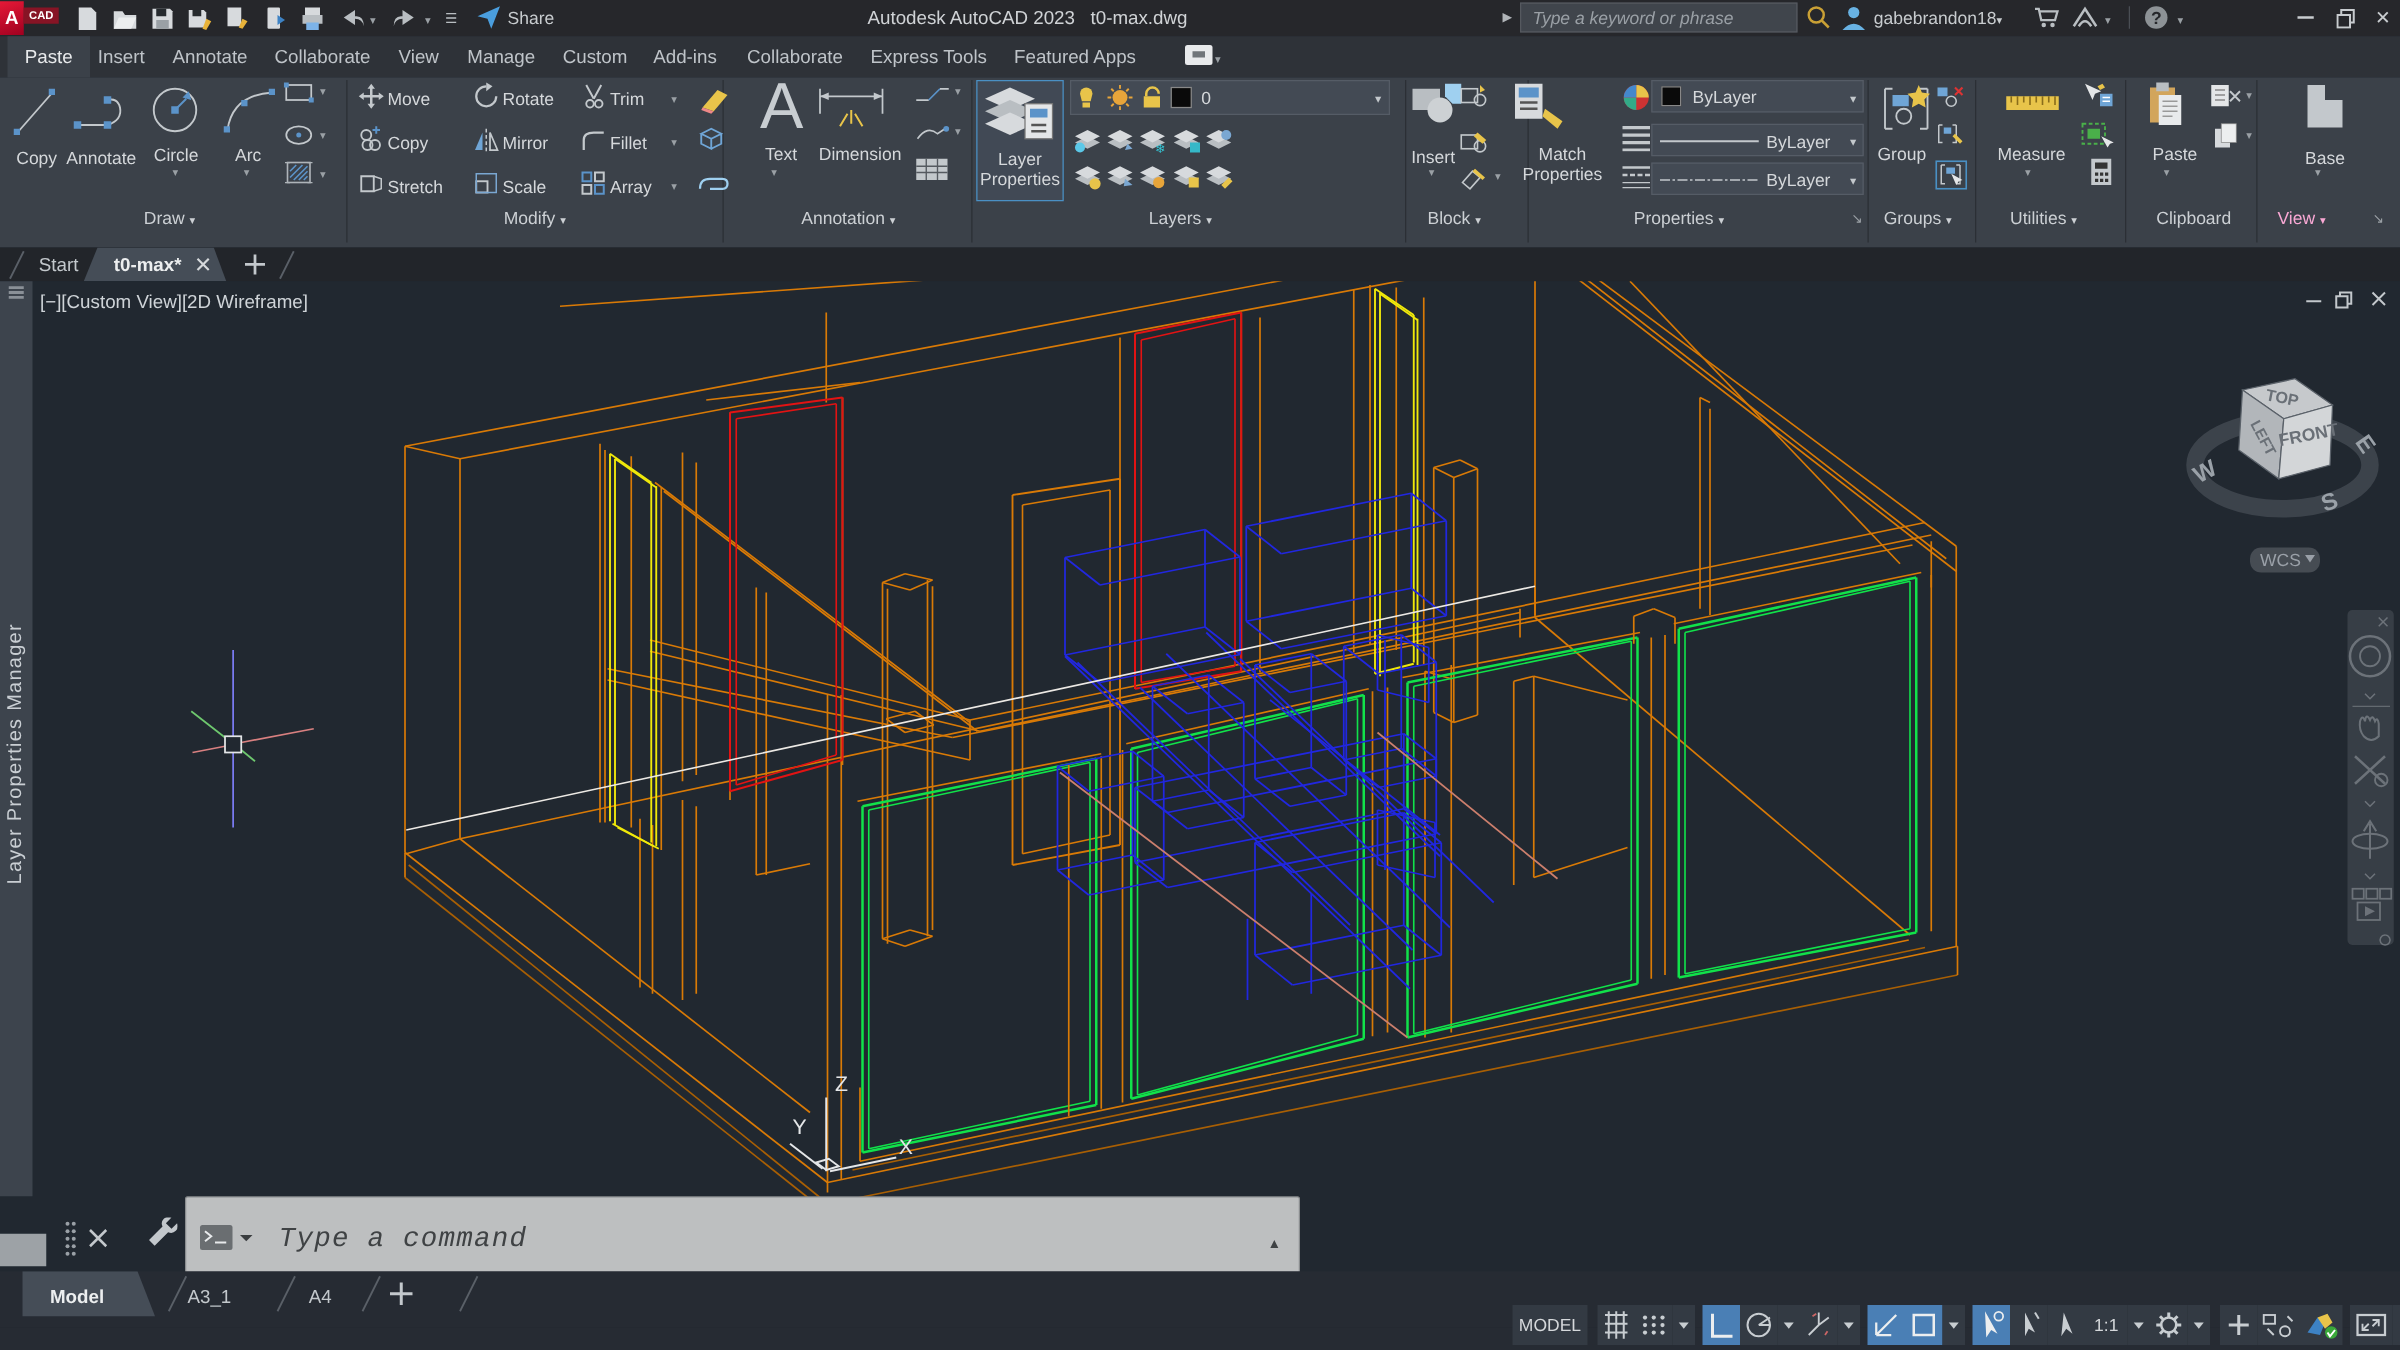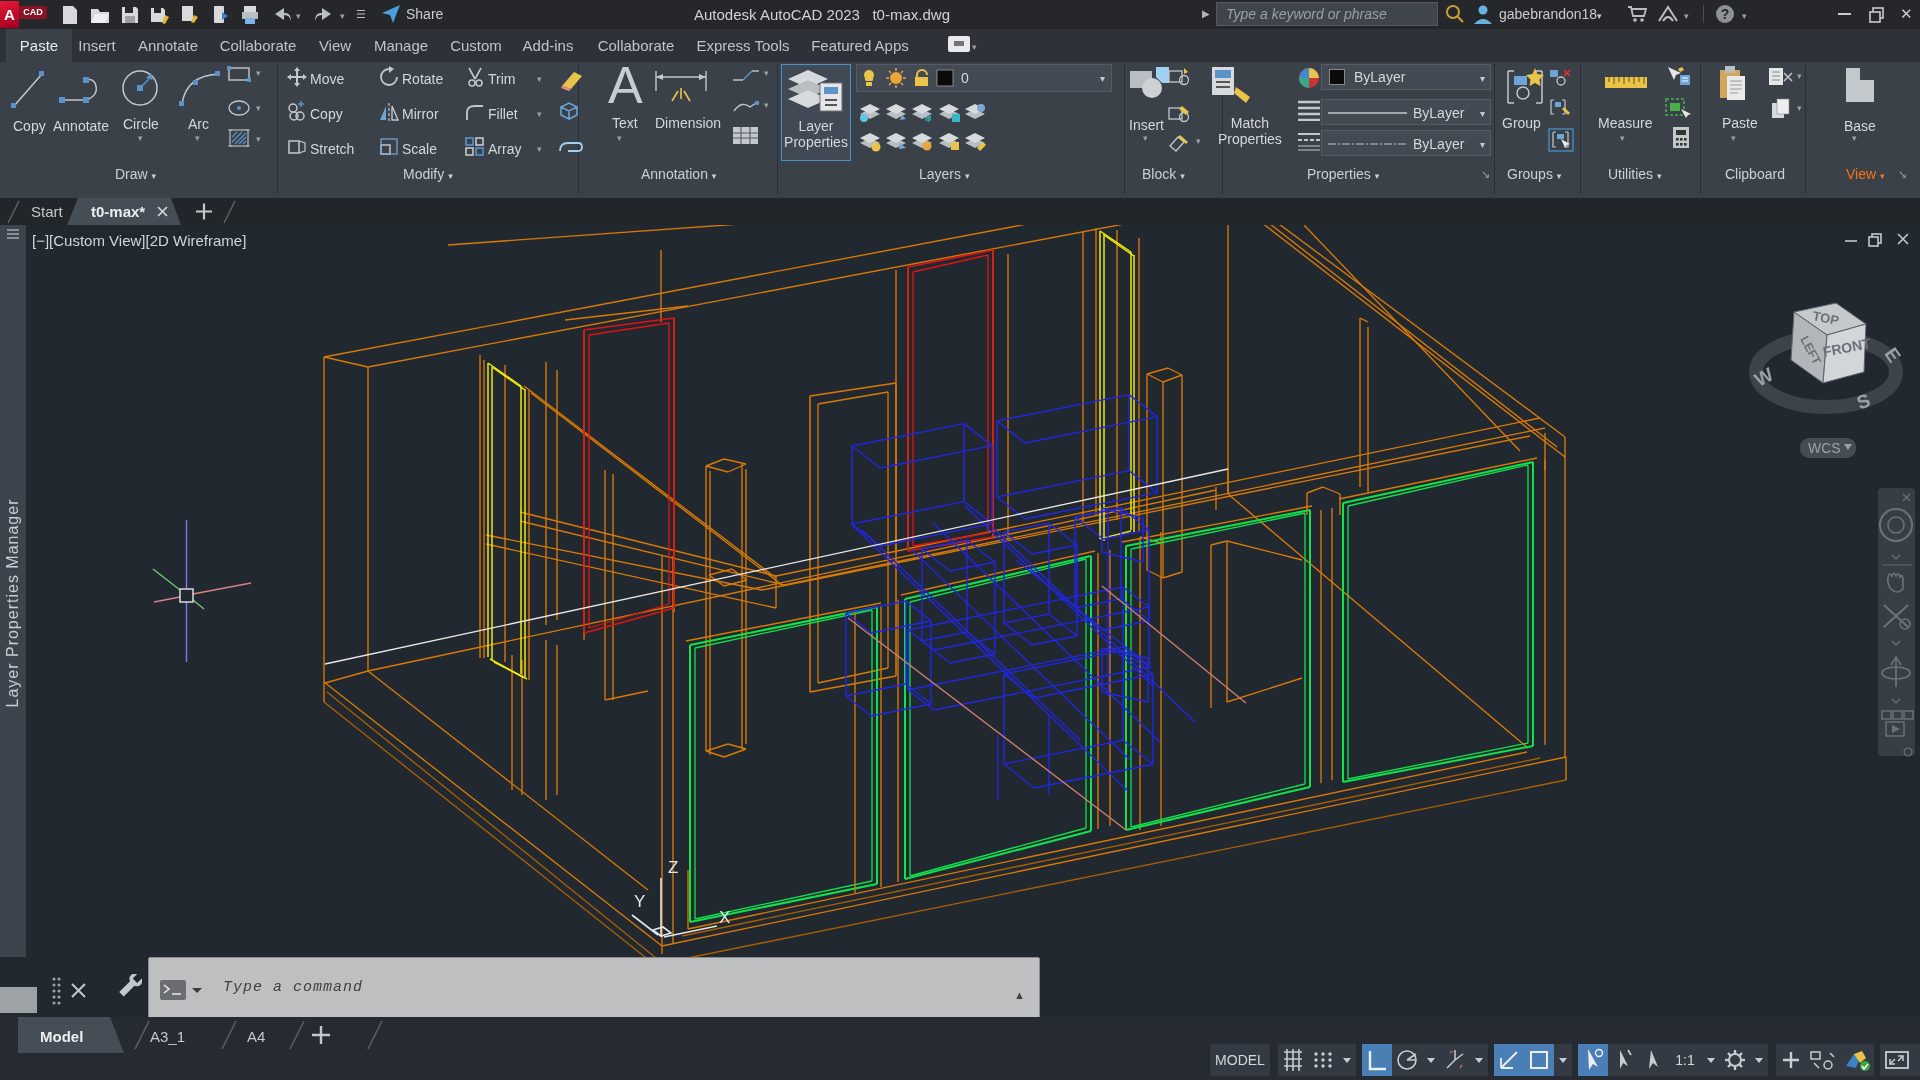--- a/index.html
+++ b/index.html
@@ -129,21 +129,21 @@
     <div class="psep" style="left:1805px;"></div>
     <div class="abs" style="left:115px;top:104px;color:#ccd0d4;font-size:14px;white-space:nowrap;">Draw <span style="font-size:9px;">▾</span></div>
     <div class="abs" style="left:403px;top:104px;color:#ccd0d4;font-size:14px;white-space:nowrap;">Modify <span style="font-size:9px;">▾</span></div>
     <div class="abs" style="left:641px;top:104px;color:#ccd0d4;font-size:14px;white-space:nowrap;">Annotation <span style="font-size:9px;">▾</span></div>
     <div class="abs" style="left:919px;top:104px;color:#ccd0d4;font-size:14px;white-space:nowrap;">Layers <span style="font-size:9px;">▾</span></div>
     <div class="abs" style="left:1142px;top:104px;color:#ccd0d4;font-size:14px;white-space:nowrap;">Block <span style="font-size:9px;">▾</span></div>
     <div class="abs" style="left:1307px;top:104px;color:#ccd0d4;font-size:14px;white-space:nowrap;">Properties <span style="font-size:9px;">▾</span></div>
     <div class="abs" style="left:1507px;top:104px;color:#ccd0d4;font-size:14px;white-space:nowrap;">Groups <span style="font-size:9px;">▾</span></div>
     <div class="abs" style="left:1608px;top:104px;color:#ccd0d4;font-size:14px;white-space:nowrap;">Utilities <span style="font-size:9px;">▾</span></div>
     <div class="abs" style="left:1725px;top:104px;color:#ccd0d4;font-size:14px;white-space:nowrap;">Clipboard</div>
-    <div class="abs" style="left:1822px;top:104px;color:#f97316;font-size:14px;white-space:nowrap;margin-left:24px;">View <span style="font-size:9px;">▾</span></div>
+    <div class="abs" style="left:1822px;top:104px;color:#f9a8d4;font-size:14px;white-space:nowrap;">View <span style="font-size:9px;">▾</span></div>
     <div class="abs" style="left:1481px;top:106px;color:#9aa0a5;font-size:11px;">↘</div>
     <div class="abs" style="left:1898px;top:106px;color:#9aa0a5;font-size:11px;">↘</div>
     <div class="ricon" style="left:8px;top:4px;"><svg width="40" height="46">
         <line x1="6" y1="40" x2="34" y2="8" stroke="#c3c8cc" stroke-width="1.5"></line>
         <rect x="3" y="37" width="5" height="5" fill="#5b93c9"></rect>
         <rect x="31" y="5" width="5" height="5" fill="#5b93c9"></rect>
       </svg></div>
     <div class="abs biglabel" style="left:13px;top:56px;white-space:nowrap;">Copy</div>
     <div class="ricon" style="left:52px;top:4px;"><svg width="56" height="46">
         <path d="M10 34 H34 M34 34 Q46 30 44 20 Q42 12 34 14" fill="none" stroke="#c3c8cc" stroke-width="1.5"></path>
@@ -892,21 +892,21 @@
   </svg>
 <svg class="abs" style="left:112px;top:974px;" width="30" height="32">
     <path d="M8 20 L20 8 a6 6 0 0 1 8 -8 l-5 5 5 5 5 -5 a6 6 0 0 1 -8 8 L13 25 Z" transform="scale(0.9)" fill="#c3c8cc"></path>
   </svg>
 <div id="cmdbar"></div>
 <svg class="abs" style="left:158px;top:978px;" width="46" height="24">
     <rect x="2" y="2" width="26" height="20" fill="#6a6e71" rx="2"></rect>
     <path d="M6 7 l5 4 -5 4 M14 16 h9" stroke="#e8eaec" stroke-width="1.6" fill="none"></path>
     <path d="M34 10 l5 5 5 -5 z" fill="#3a3d3f"></path>
   </svg>
-<div class="abs" style="left:223px;top:979px;color:#3f4244;font-size:15px;font-style:italic;font-family:'Liberation Mono',monospace;letter-spacing:1px;">Type a command</div>
+<div class="abs" style="left:223px;top:979px;color:#3f4244;font-size:22px;font-style:italic;font-family:'Liberation Mono',monospace;letter-spacing:1px;">Type a command</div>
 <div class="abs" style="left:1014px;top:989px;color:#3f4244;font-size:11px;">▲</div>
 <div class="abs" style="left:0;top:987px;width:37px;height:26px;background:#9da2a6;"></div>
 <div id="bottombar"></div>
 <div id="statusbar"></div>
 <svg class="abs" style="left:0;top:1017px;" width="560" height="45">
       <path d="M18 0 h92 l14 36 h-106 Z" fill="#454d57"></path>
       <text x="40" y="25" fill="#eceeef" font-size="15" font-weight="bold">Model</text>
       <path d="M135 32 L149 4" stroke="#5a6068" stroke-width="1.5"></path>
       <text x="150" y="25" fill="#c3c8cc" font-size="15">A3_1</text>
       <path d="M222 32 L236 4" stroke="#5a6068" stroke-width="1.5"></path>

